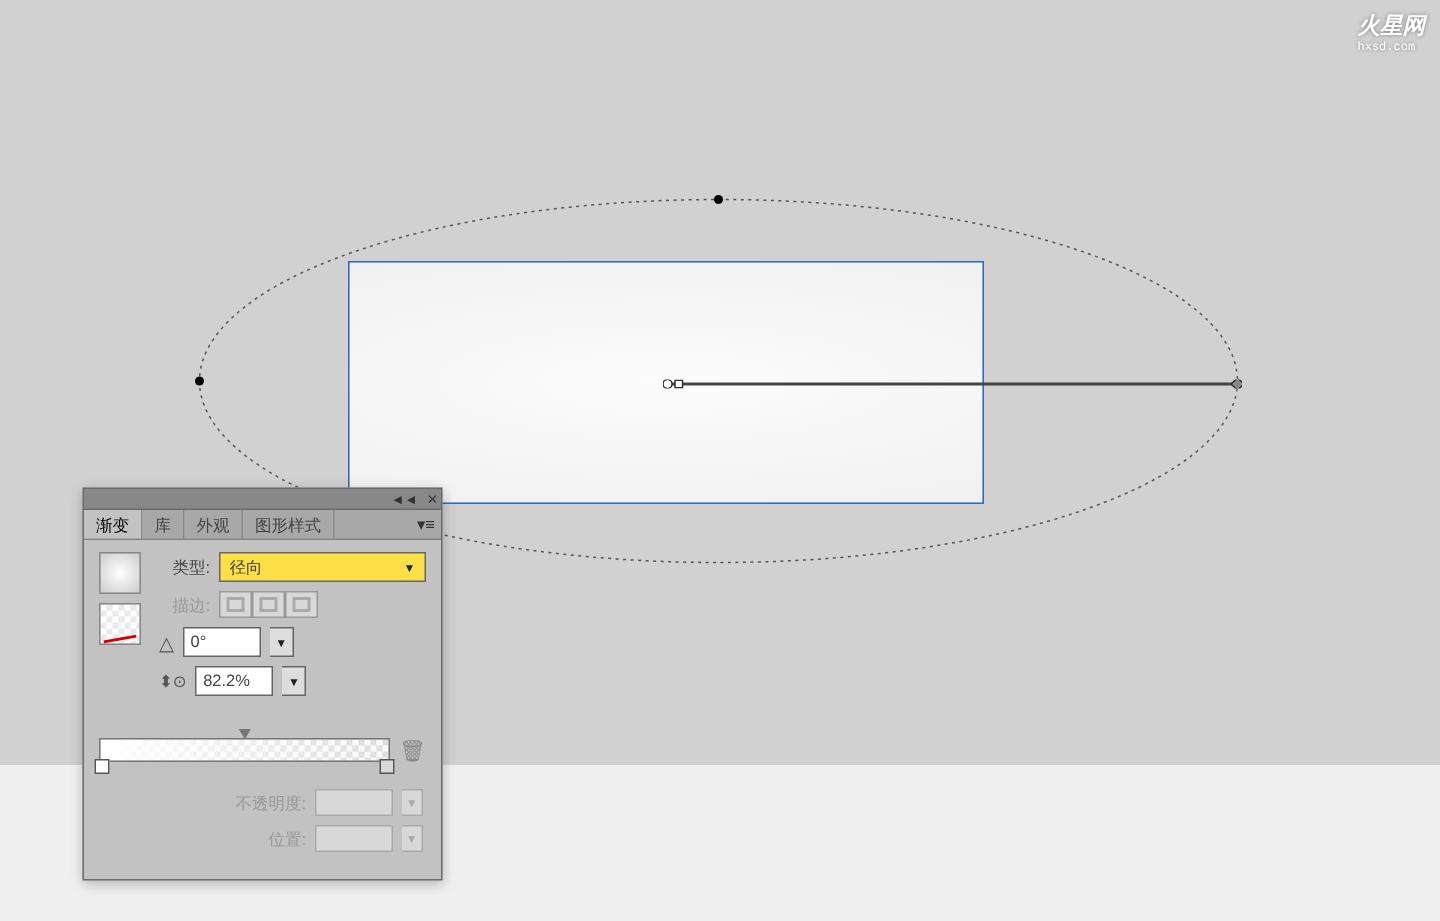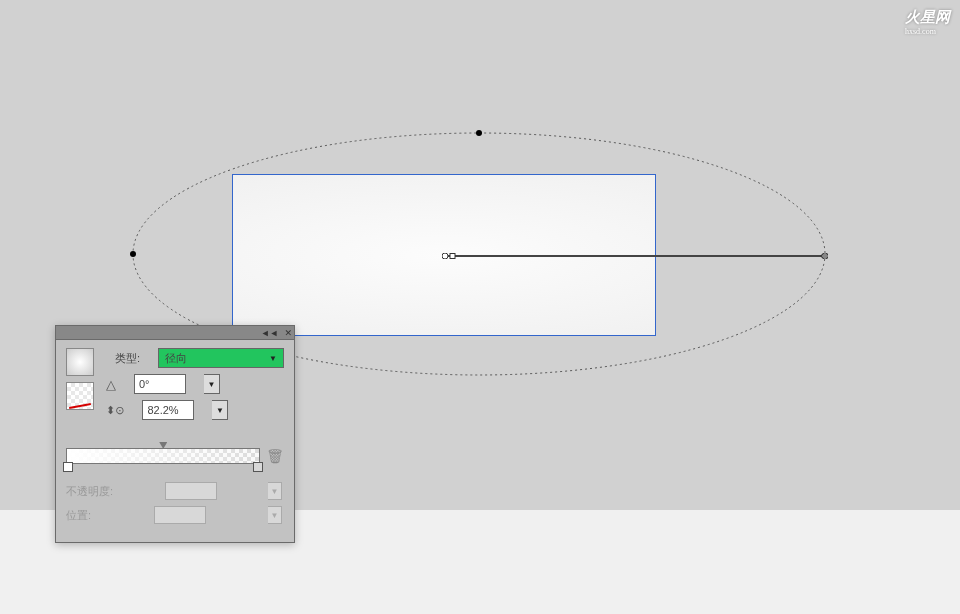--- a/index.html
+++ b/index.html
@@ -25,21 +25,21 @@
       background: #f0f0f0;
     }
     .watermark {
       position: absolute;
       top: 8px; right: 10px;
       color: #fff;
       font-style: italic;
       font-weight: bold;
       font-size: 15px;
       text-shadow: 0 0 3px rgba(0,0,0,0.4);
-      font-family: Liberation Serif, serif;
+      font-family: Liberation Mono, monospace;
     }
     .watermark .sub { display:block; font-size: 8px; font-style: normal; font-weight: normal; text-align: left; }
     .selected-rect {
       position: absolute;
       left: 232px;
       top: 174px;
       width: 424px;
       height: 162px;
       border: 1px solid #3366cc;
       background: radial-gradient(ellipse 240% 160% at 50% 50%, #fcfcfc 0%, #eaeaea 60%, #d8d8d8 100%);
@@ -135,31 +135,31 @@
       position:absolute; left:2px; right:2px; bottom:2px; height:2px;
       background: #d40000;
       transform: rotate(-10deg);
     }
     .controls {
       margin-left: 40px;
     }
     .row {
       display: flex;
       align-items: center;
-      gap: 18px;
+      gap: 6px;
       margin-bottom: 6px;
       font-size: 11px;
       color: #444;
     }
     .row.disabled { color: #999; }
     .label { width: 34px; text-align: right; }
     .type-select {
       flex: 1;
       height: 20px;
-      background: #22c55e;
+      background: #fde047;
       border: 1px solid #666;
       display: flex;
       align-items: center;
       padding: 0 6px;
       justify-content: space-between;
       cursor: pointer;
     }
     .type-select .arrow { font-size: 8px; color: #222; }
     .stroke-btns { display:flex; gap:0; }
     .stroke-btn { width:22px; height:18px; border:1px solid #999; background:#d8d8d8; display:flex; align-items:center; justify-content:center; }
@@ -199,21 +199,21 @@
         linear-gradient(45deg, #ddd 25%, transparent 25%, transparent 75%, #ddd 75%),
         linear-gradient(45deg, #ddd 25%, #fff 25%, #fff 75%, #ddd 75%);
       background-size: 100% 100%, 8px 8px, 8px 8px;
       background-position: 0 0, 0 0, 4px 4px;
       position: relative;
     }
     .grad-slider .stop-top { position:absolute; top:-7px; width:8px; height:7px; background:#777; clip-path: polygon(50% 100%, 0 0, 100% 0);}
     .grad-slider .stop-bot { position:absolute; bottom:-9px; width:10px; height:10px; background:#fff; border:1px solid #555; }
     .trash-icon { color:#888; font-size: 14px; cursor:pointer; }
     .bottom-rows { margin-top: 18px; }
-    .row.bottom { justify-content: space-between; padding-right: 2px; }
+    .row.bottom { justify-content: flex-end; padding-right: 2px; }
     .row.bottom .label { width:auto; color:#999; }
     .disabled-box {
       width: 52px; height: 18px;
       background: #d8d8d8; border: 1px solid #aaa;
     }
     .disabled-arrow {
       width: 14px; height: 18px;
       background: #d8d8d8; border: 1px solid #aaa; border-left:none;
       display:flex; align-items:center; justify-content:center;
       font-size:8px; color:#aaa;
@@ -244,36 +244,57 @@
 <div class="watermark">
   <span>火星网</span>
   <span class="sub">hxsd.com</span>
 </div>
 
 <div class="panel">
   <div class="panel-header">
     <span>◄◄</span>
     <span>✕</span>
   </div>
+  <div class="tabs">
+    <div class="tab active">渐变</div>
+    <div class="tab">库</div>
+    <div class="tab">外观</div>
+    <div class="tab">图形样式</div>
+    <div class="tab-menu">▾≡</div>
+  </div>
   <div class="panel-body">
 
     <div class="swatch-col">
       <div class="grad-swatch"></div>
       <div class="stroke-swatch"></div>
     </div>
 
     <div class="controls">
       <div class="row">
         <span class="label">类型:</span>
         <div class="type-select">
           <span>径向</span>
           <span class="arrow">▼</span>
         </div>
       </div>
 
+      <div class="row disabled">
+        <span class="label">描边:</span>
+        <div class="stroke-btns">
+          <div class="stroke-btn">
+              <span></span>
+            </div>
+          <div class="stroke-btn">
+              <span></span>
+            </div>
+          <div class="stroke-btn">
+              <span></span>
+            </div>
+        </div>
+      </div>
 
       <div class="row">
         <span class="angle-icon">△</span>
         <div class="input-box">0°</div>
         <div class="dropdown-arrow">▼</div>
       </div>
 
       <div class="row">
         <span class="ratio-icon">⬍⊙</span>
         <div class="input-box">82.2%</div>

